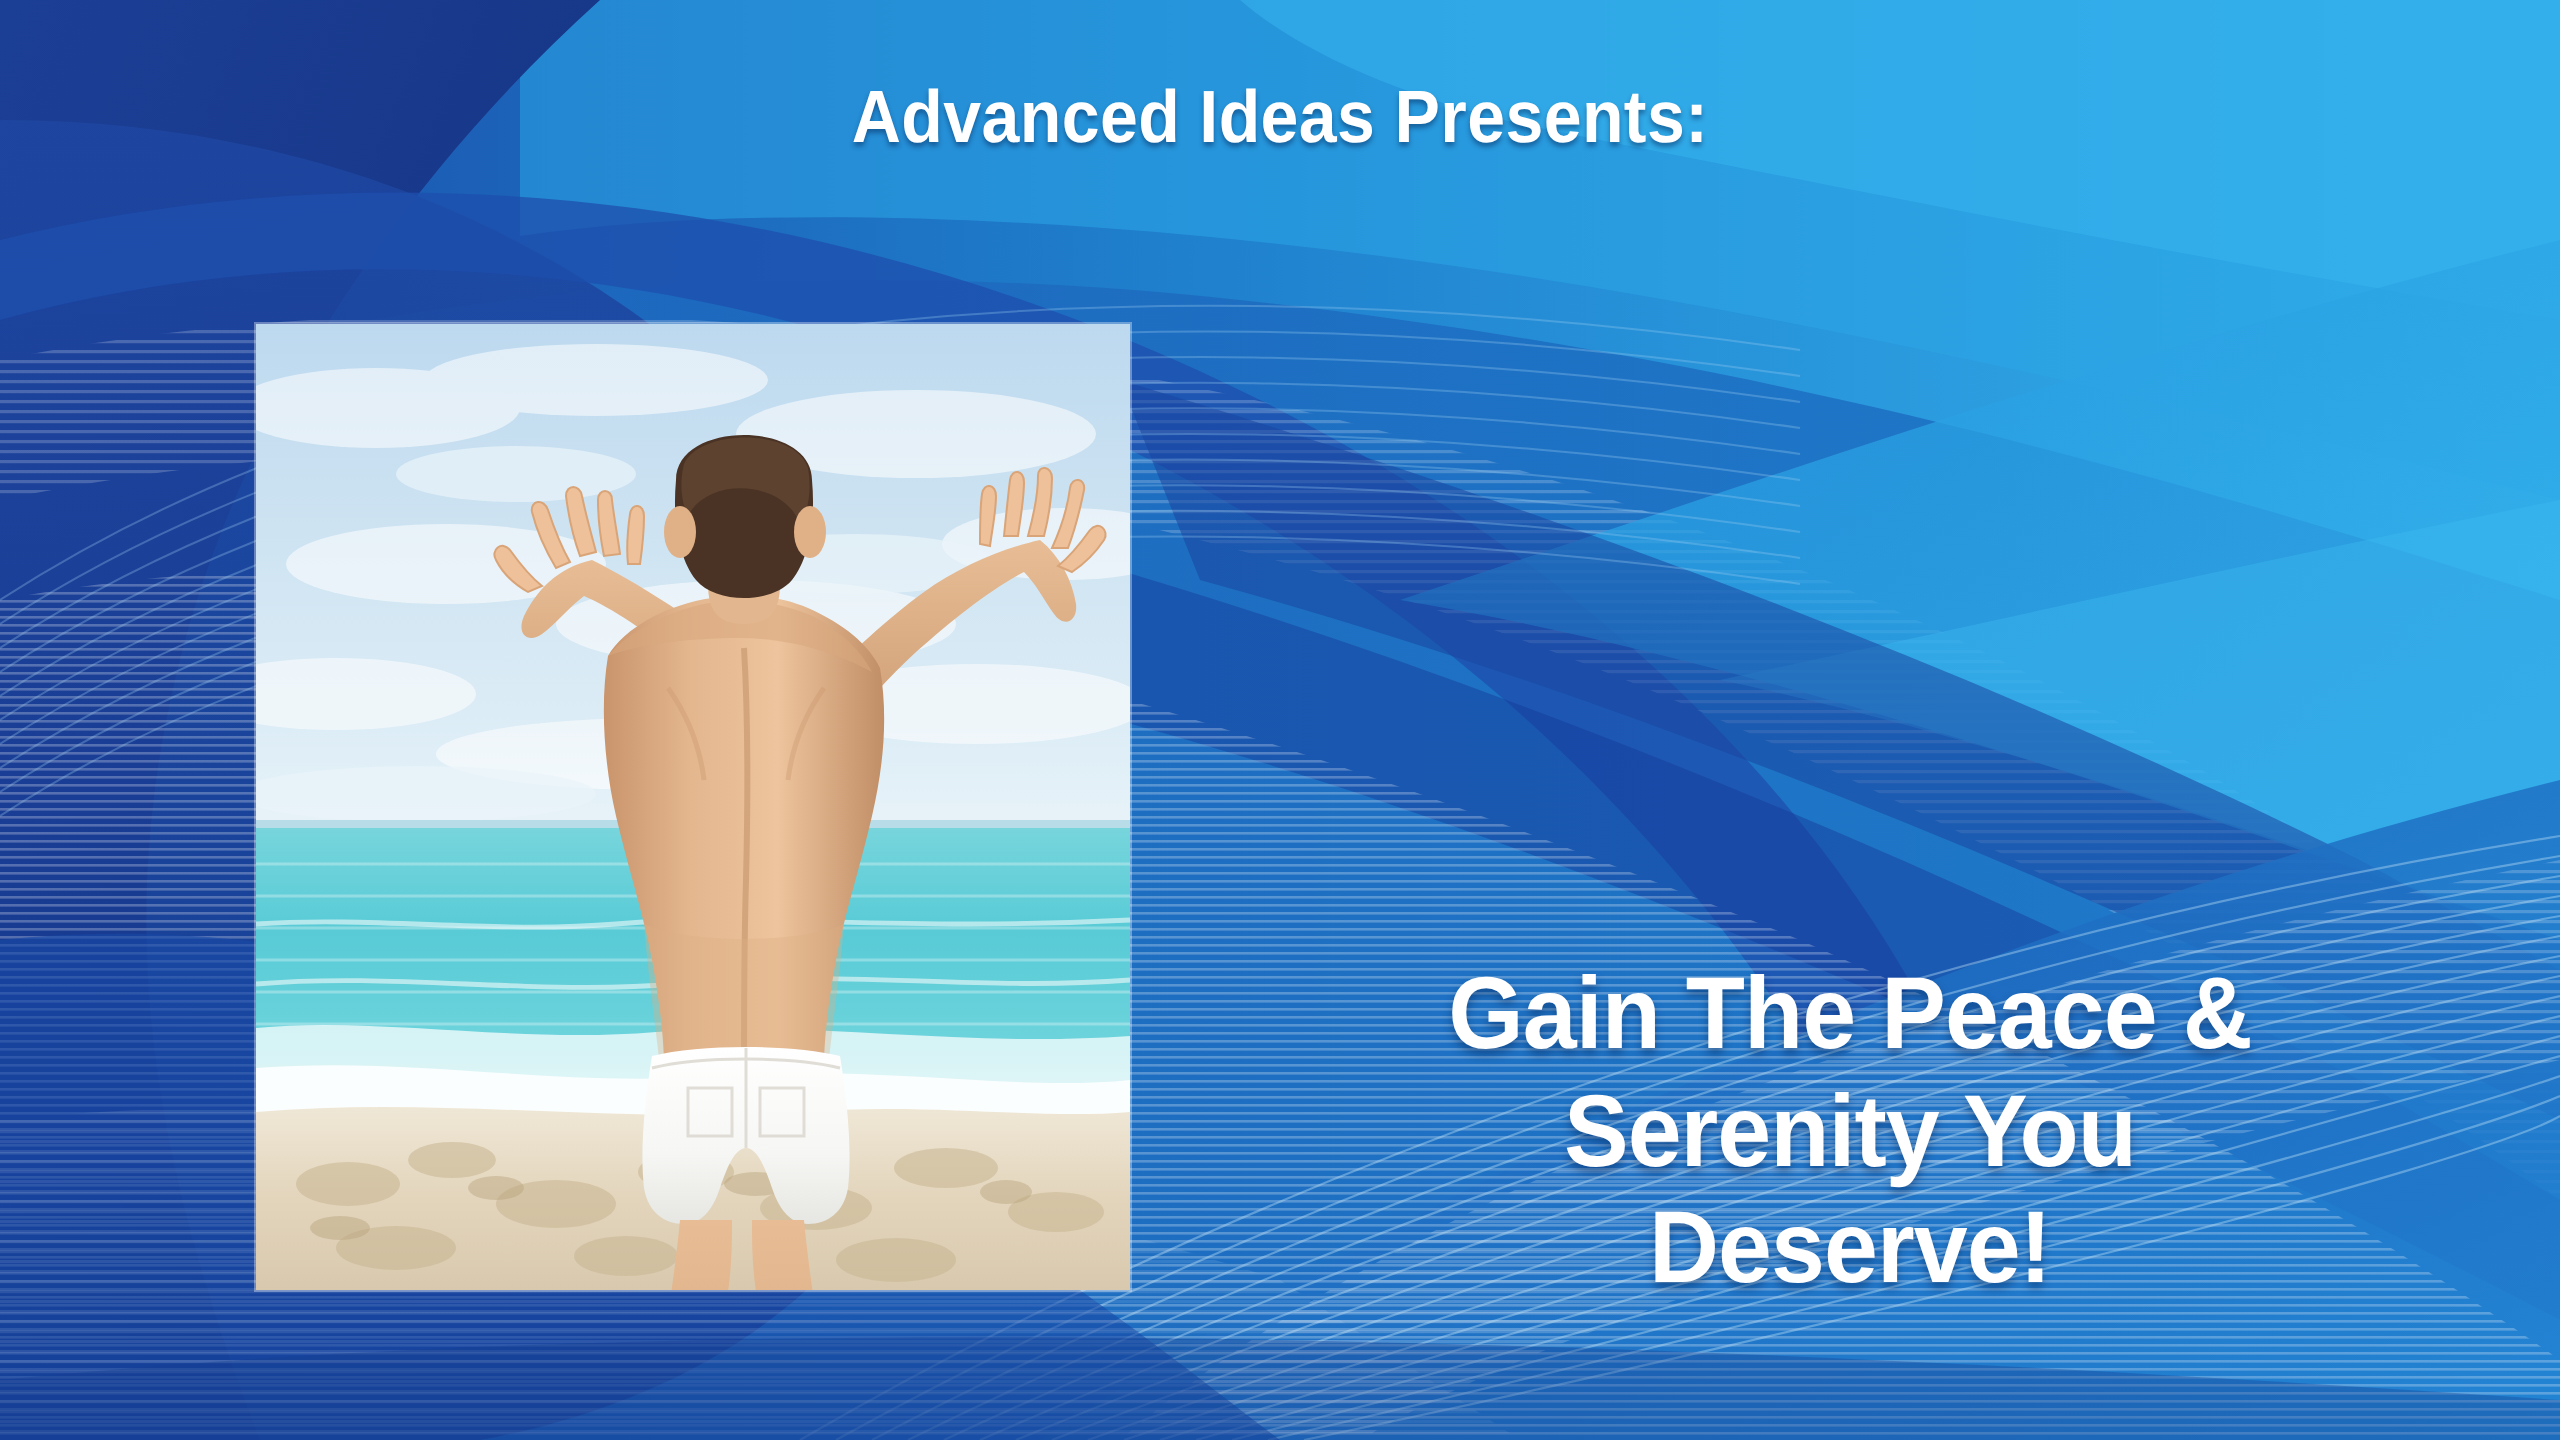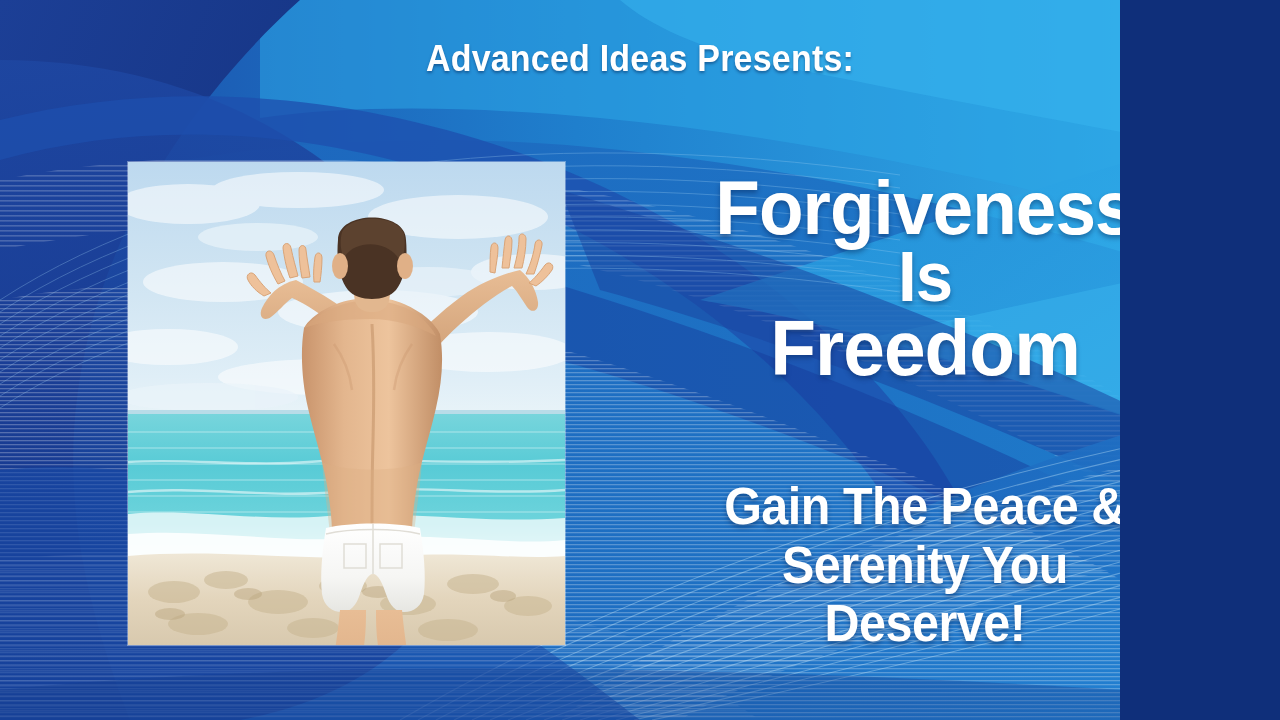--- a/index.html
+++ b/index.html
@@ -2,21 +2,21 @@
 <html><head>
 <meta charset="utf-8">
 <title>Forgiveness Is Freedom</title>
 <style>
   * { margin:0; padding:0; box-sizing:border-box; }
   html,body { width:1280px; height:720px; overflow:hidden; background:#0f2f7a; }
   body { font-family:"Liberation Sans", sans-serif; }
 
   #slide {
     position:relative;
-    width:1120px; height:720px;
+    width:1280px; height:720px;
     overflow:hidden;
     background:#1357a8;
   }
 
   
   #bg { position:absolute; inset:0; width:1280px; height:720px; }
 
   
   #photo {
     position:absolute;
@@ -390,25 +390,20 @@
       <path d="M202,604 C196,614 194,624 200,630 C208,636 226,634 232,628
                C236,622 234,612 230,604 Z" fill="#e8bd95"></path>
       <path d="M284,604 C290,614 292,624 286,630 C278,636 260,634 254,628
                C250,622 252,612 256,604 Z" fill="#e8bd95"></path>
 
       <ellipse cx="216" cy="632" rx="28" ry="8" fill="#b49a70" opacity="0.45"></ellipse>
       <ellipse cx="270" cy="632" rx="28" ry="8" fill="#b49a70" opacity="0.45"></ellipse>
     </svg>
   </div>
 
-  <div id="title-block">
-    <div class="title-line l1">Forgiveness</div>
-    <div class="title-line l2">Is</div>
-    <div class="title-line l3">Freedom</div>
-  </div>
 
   <div id="subtitle-block">
     <div>Gain The Peace &amp;</div>
     <div>Serenity You</div>
     <div>Deserve!</div>
   </div>
 
 </div>
 
 </body></html>

